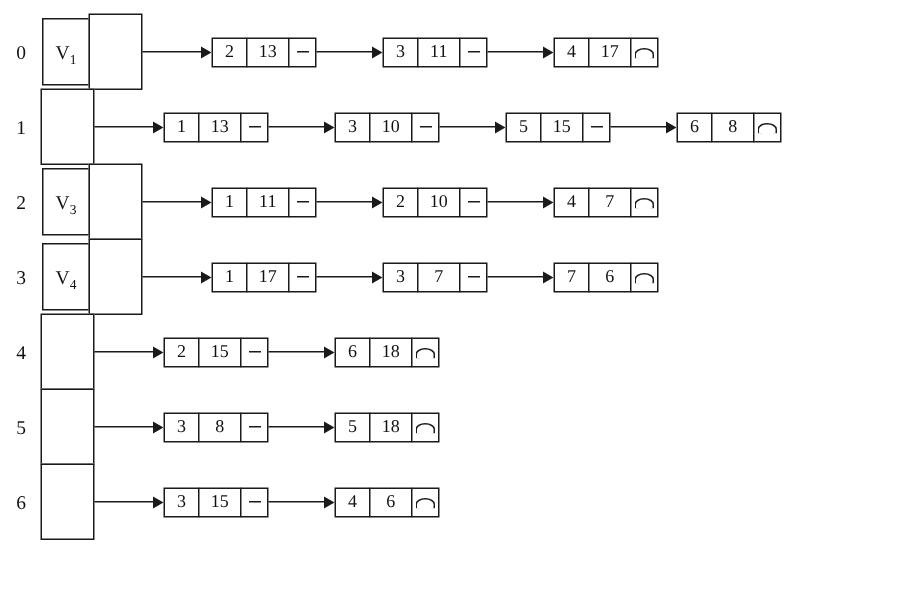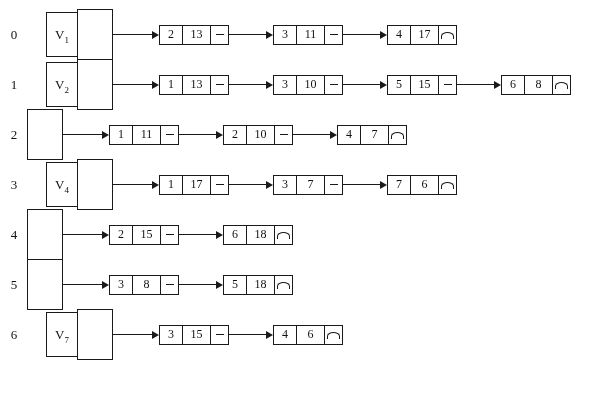--- a/index.html
+++ b/index.html
@@ -28,21 +28,21 @@
   }
   .cell {
     box-sizing: border-box;
     border: 1px solid #1a1a1a;
     display: flex;
     align-items: center;
     justify-content: center;
     background: #ffffff;
     flex: 0 0 auto;
   }
-  .vertex-cell { width: 32px; height: 45px; font-size: 13px; margin-left: 18px; }
+  .vertex-cell { width: 32px; height: 45px; font-size: 13px; }
   .head-cell   { width: 36px; height: 51px; margin-left: -1px; }
   sub { font-size: 9px; line-height: 0; }
   .arrow { display: flex; align-items: center; flex: 0 0 auto; }
   .arrow-line { height: 1px; background: #1a1a1a; flex: 1; }
   .arrow-tip {
     width: 0; height: 0;
     border-left: 7px solid #1a1a1a;
     border-top: 4px solid transparent;
     border-bottom: 4px solid transparent;
     flex: 0 0 auto;
@@ -100,23 +100,20 @@
       <div class="node">
         <div class="cell c-target">4</div>
         <div class="cell c-weight">17</div>
         <div class="cell c-next">
           <div class="null-arc"></div>
         </div>
       </div>
     </div>
     <div class="adj-row" style="top: 59px;">
       <div class="row-index">1</div>
-      <div class="cell vertex-cell">
-        <span>V<sub>2</sub></span>
-      </div>
       <div class="cell head-cell"></div>
       <div class="arrow" style="width: 46px;">
         <div class="arrow-line"></div>
         <div class="arrow-tip"></div>
       </div>
       <div class="node">
         <div class="cell c-target">1</div>
         <div class="cell c-weight">13</div>
         <div class="cell c-next">
           <div class="dash"></div>
@@ -151,20 +148,23 @@
       <div class="node">
         <div class="cell c-target">6</div>
         <div class="cell c-weight">8</div>
         <div class="cell c-next">
           <div class="null-arc"></div>
         </div>
       </div>
     </div>
     <div class="adj-row" style="top: 109px;">
       <div class="row-index">2</div>
+      <div class="cell vertex-cell">
+        <span>V<sub>3</sub></span>
+      </div>
       <div class="cell head-cell"></div>
       <div class="arrow" style="width: 46px;">
         <div class="arrow-line"></div>
         <div class="arrow-tip"></div>
       </div>
       <div class="node">
         <div class="cell c-target">1</div>
         <div class="cell c-weight">11</div>
         <div class="cell c-next">
           <div class="dash"></div>
@@ -280,23 +280,20 @@
       <div class="node">
         <div class="cell c-target">5</div>
         <div class="cell c-weight">18</div>
         <div class="cell c-next">
           <div class="null-arc"></div>
         </div>
       </div>
     </div>
     <div class="adj-row" style="top: 309px;">
       <div class="row-index">6</div>
-      <div class="cell vertex-cell">
-        <span>V<sub>7</sub></span>
-      </div>
       <div class="cell head-cell"></div>
       <div class="arrow" style="width: 46px;">
         <div class="arrow-line"></div>
         <div class="arrow-tip"></div>
       </div>
       <div class="node">
         <div class="cell c-target">3</div>
         <div class="cell c-weight">15</div>
         <div class="cell c-next">
           <div class="dash"></div>

